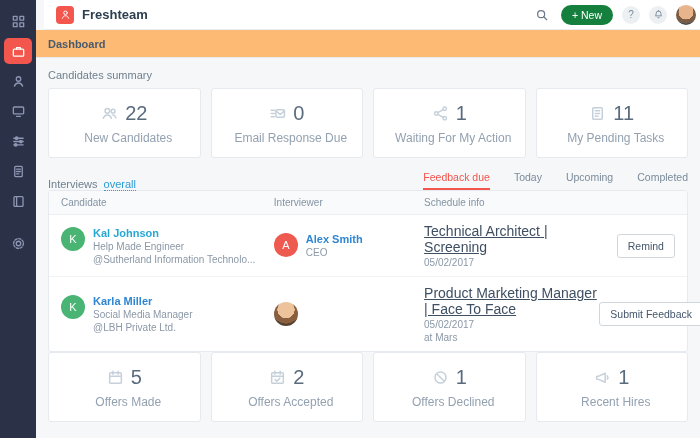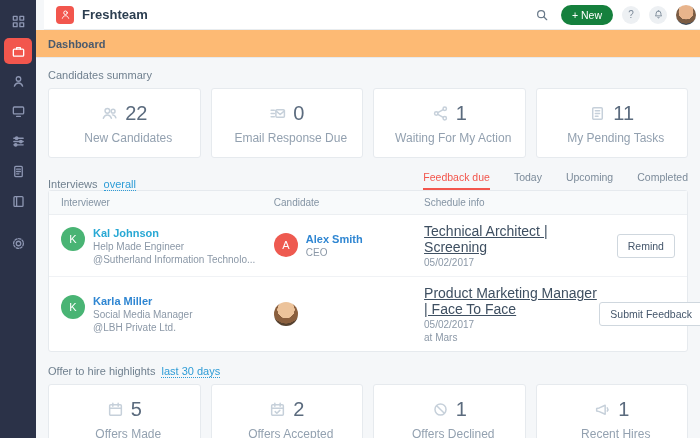--- a/index.html
+++ b/index.html
@@ -232,22 +232,22 @@
     <div class="tabs">
       <span class="tab active">Feedback due</span>
       <span class="tab">Today</span>
       <span class="tab">Upcoming</span>
       <span class="tab">Completed</span>
     </div>
   </div>
 
   <div class="table-card">
     <div class="t-head">
+      <div>Candidate</div>
       <div>Interviewer</div>
-      <div>Candidate</div>
       <div>Schedule info</div>
       <div></div>
     </div>
 
     <div class="t-row">
       <div class="person">
         <span class="p-avatar av-green">K</span>
         <span>
           <div class="p-name name-teal">Kal Johnson</div>
           <div class="p-sub">Help Made Engineer</div>
@@ -286,24 +286,20 @@
         <div class="sched-main">Product Marketing Manager | Face To Face</div>
         <div class="sched-sub">05/02/2017</div>
         <div class="sched-sub">at Mars</div>
       </div>
       <div class="action-cell">
         <button class="action-btn">Submit Feedback</button>
       </div>
     </div>
   </div>
 
-  <div class="section-title" style="margin-top:13px;">
-    <span>Offer to hire highlights</span>
-    <span class="filter-link">last 30 days</span>
-  </div>
   <div class="cards">
     <div class="card">
       <div class="card-top">
         <svg viewBox="0 0 16 16">
             <rect x="2.5" y="3.5" width="11" height="10" rx="1"></rect>
             <path d="M5.5 2v3M10.5 2v3M2.5 6.8h11"></path>
           </svg>
         <span class="card-value">5</span>
       </div>
       <div class="card-label">Offers Made</div>

